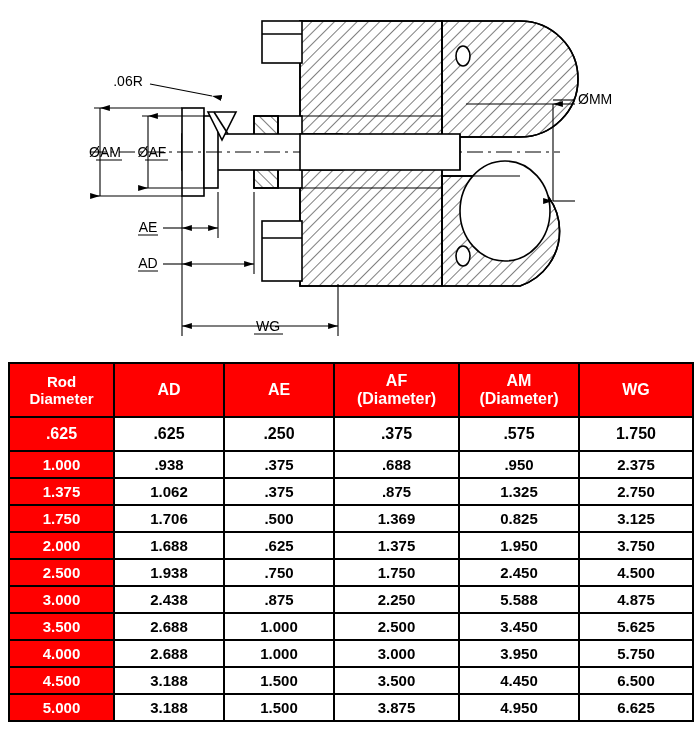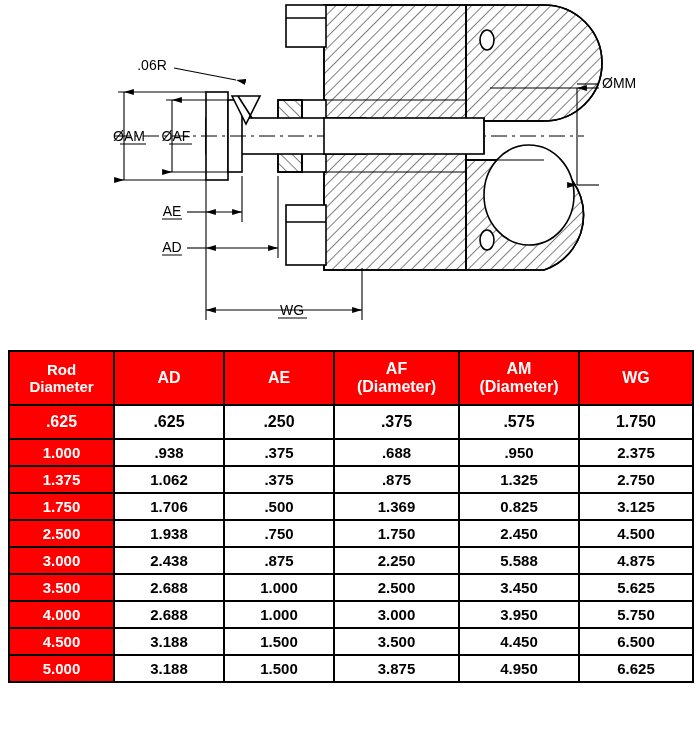--- a/index.html
+++ b/index.html
@@ -4,29 +4,30 @@
 <style>
   html,body{margin:0;padding:0;}
   body{
     width:700px;height:748px;
     background:#ffffff;
     font-family:"Liberation Sans", sans-serif;
     position:relative;
     overflow:hidden;
   }
   #drawing{
-    position:absolute;left:0;top:0;width:627px;height:345px;padding-left:24px;
+    position:absolute;left:0;top:16px;width:627px;height:345px;
   }
   #table-wrap{
     position:absolute;left:8px;top:350px;width:684px;
   }
   table.spec{
     border-collapse:collapse;
     width:684px;
     table-layout:fixed;
+    margin-top:12px;
   }
   table.spec th, table.spec td{
     border:2px solid #000;
     text-align:center;
     vertical-align:middle;
     font-weight:bold;
     font-size:15px;
     color:#000;
     padding:0;
     height:25px;
@@ -242,20 +243,28 @@
       </tr>
       <tr>
         <td class="rod">1.750</td>
         <td>1.706</td>
         <td>.500</td>
         <td>1.369</td>
         <td>0.825</td>
         <td>3.125</td>
       </tr>
       <tr>
+        <td class="rod">2.000</td>
+        <td>1.688</td>
+        <td>.625</td>
+        <td>1.375</td>
+        <td>1.950</td>
+        <td>3.750</td>
+      </tr>
+      <tr>
         <td class="rod">2.500</td>
         <td>1.938</td>
         <td>.750</td>
         <td>1.750</td>
         <td>2.450</td>
         <td>4.500</td>
       </tr>
       <tr>
         <td class="rod">3.000</td>
         <td>2.438</td>

